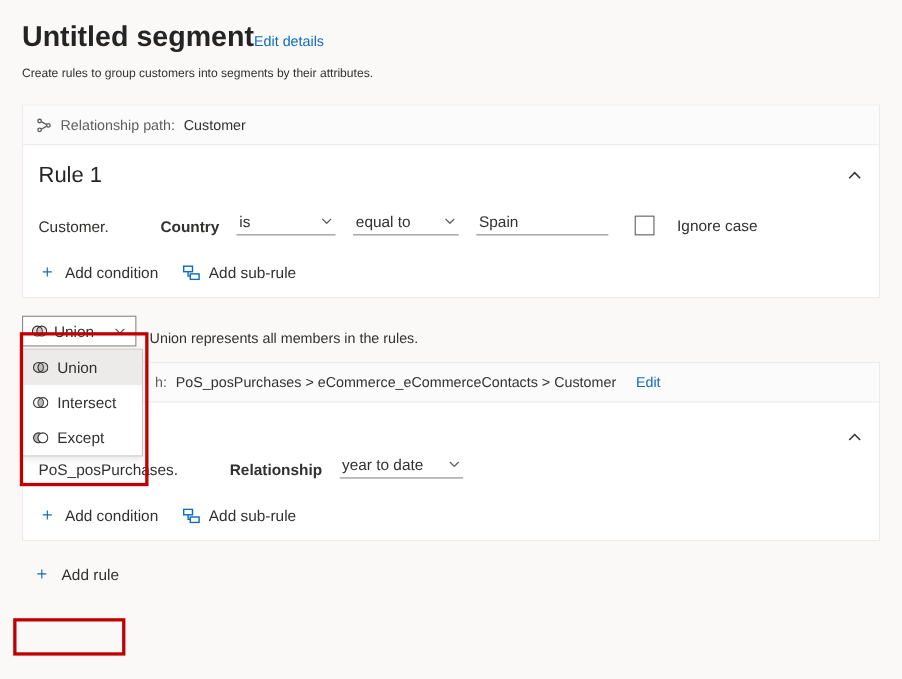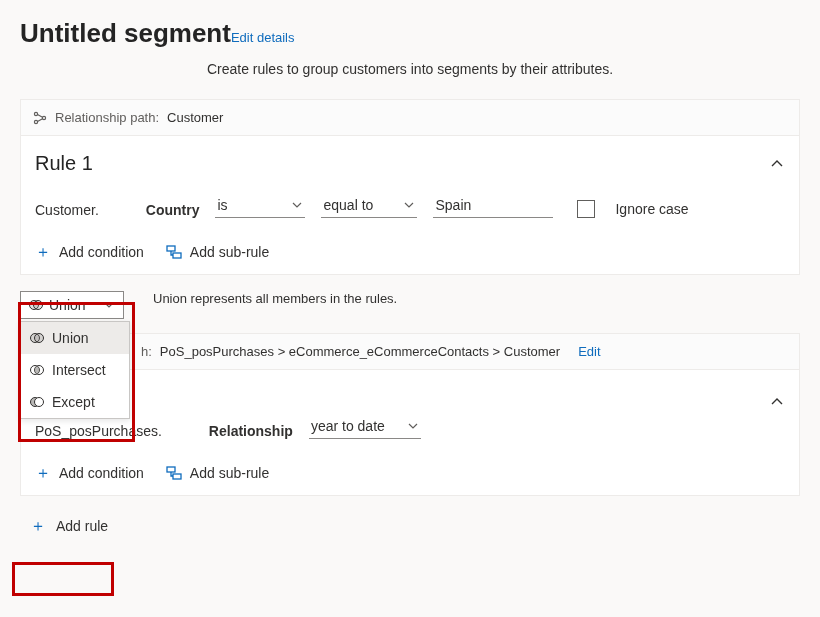--- a/index.html
+++ b/index.html
@@ -9,21 +9,21 @@
     color: #323130;
     font-size: 14px;
     width: 820px;
     height: 617px;
     padding: 18px 20px;
     position: relative;
   }
   .header-row { display: flex; align-items: baseline; margin-bottom: 12px; }
   .page-title { font-size: 26px; font-weight: 600; color: #242424; }
   .link { color: #0f6cbd; font-size: 13px; cursor: pointer; }
-  .subtitle { font-size: 14px; color: #323130; margin-bottom: 22px; text-align: center; }
+  .subtitle { font-size: 11px; color: #323130; margin-bottom: 22px; }
   .rule-card {
     border: 1px solid #edebe9;
     background: #fff;
     margin-bottom: 16px;
   }
   .rel-path-row {
     display: flex; align-items: center; gap: 8px;
     padding: 10px 12px;
     border-bottom: 1px solid #edebe9;
     background: #fbfbfb;
@@ -66,21 +66,21 @@
     display: flex; align-items: center; gap: 22px;
     padding: 8px 14px 14px 14px;
   }
   .action-btn {
     display: flex; align-items: center; gap: 8px;
     color: #323130; font-size: 14px; cursor: pointer;
   }
   .plus-icon { color: #0f6cbd; font-size: 16px; font-weight: 400; line-height: 1; }
   .combine-area {
     position: relative;
-    display: flex; align-items: flex-start; gap: 29px;
+    display: flex; align-items: flex-end; gap: 12px;
     margin: 0 0 14px 0;
   }
   .combine-select {
     border: 1px solid #8a8886;
     background: #fff;
     padding: 5px 8px;
     display: flex; align-items: center; gap: 6px;
     min-width: 104px;
     cursor: pointer;
     font-size: 14px;

